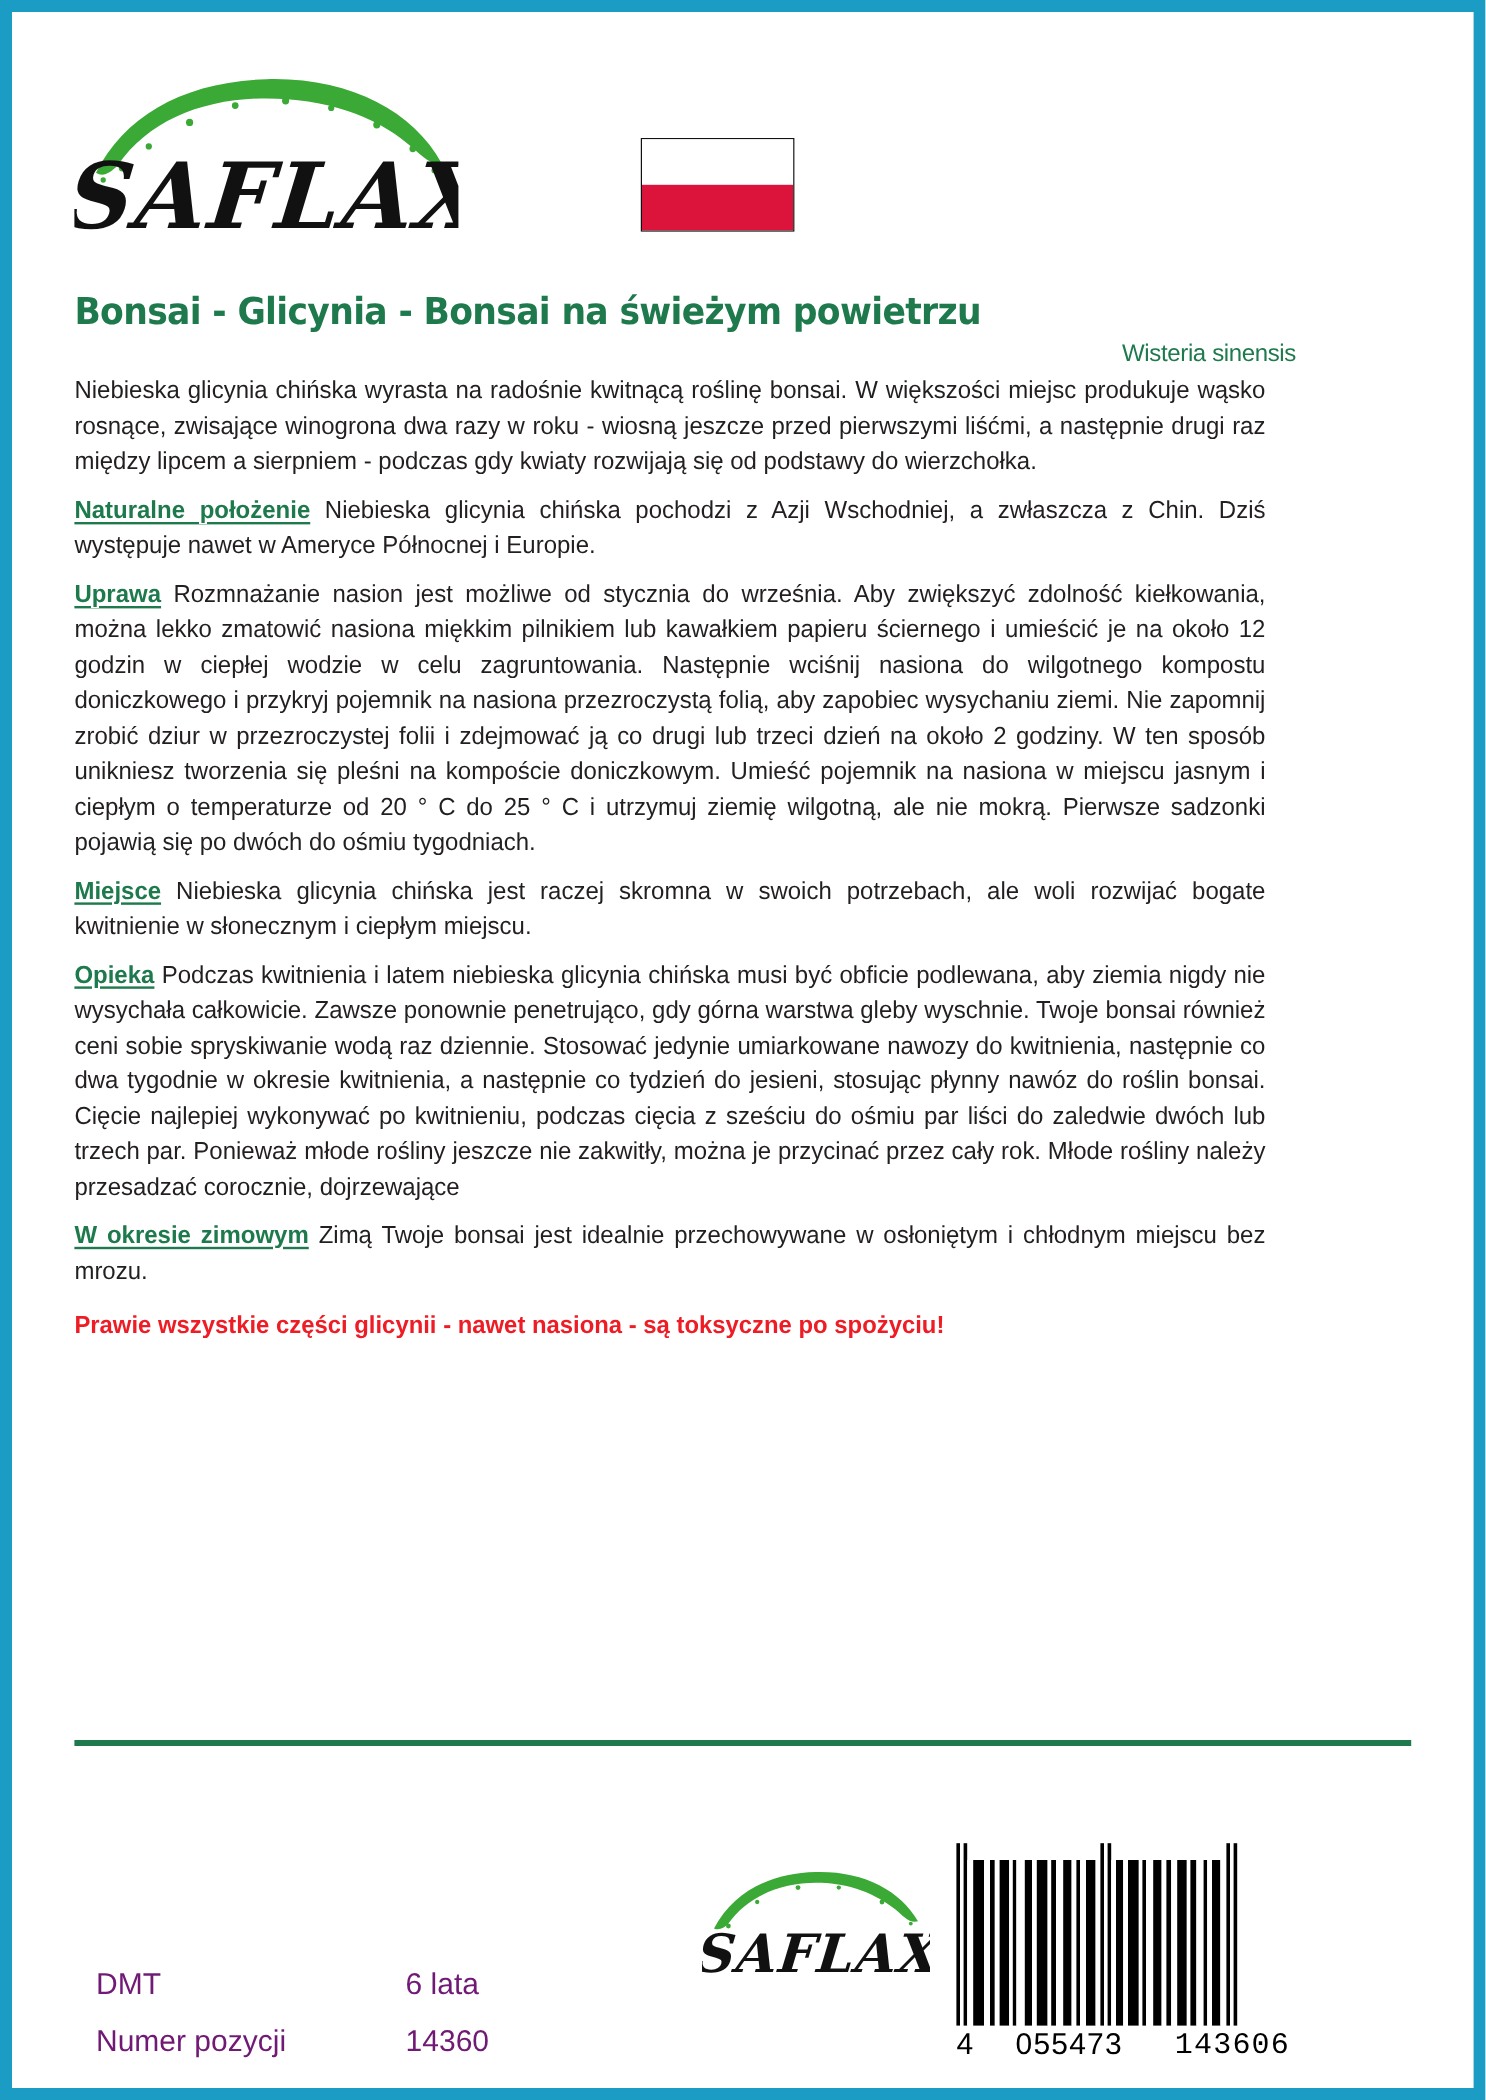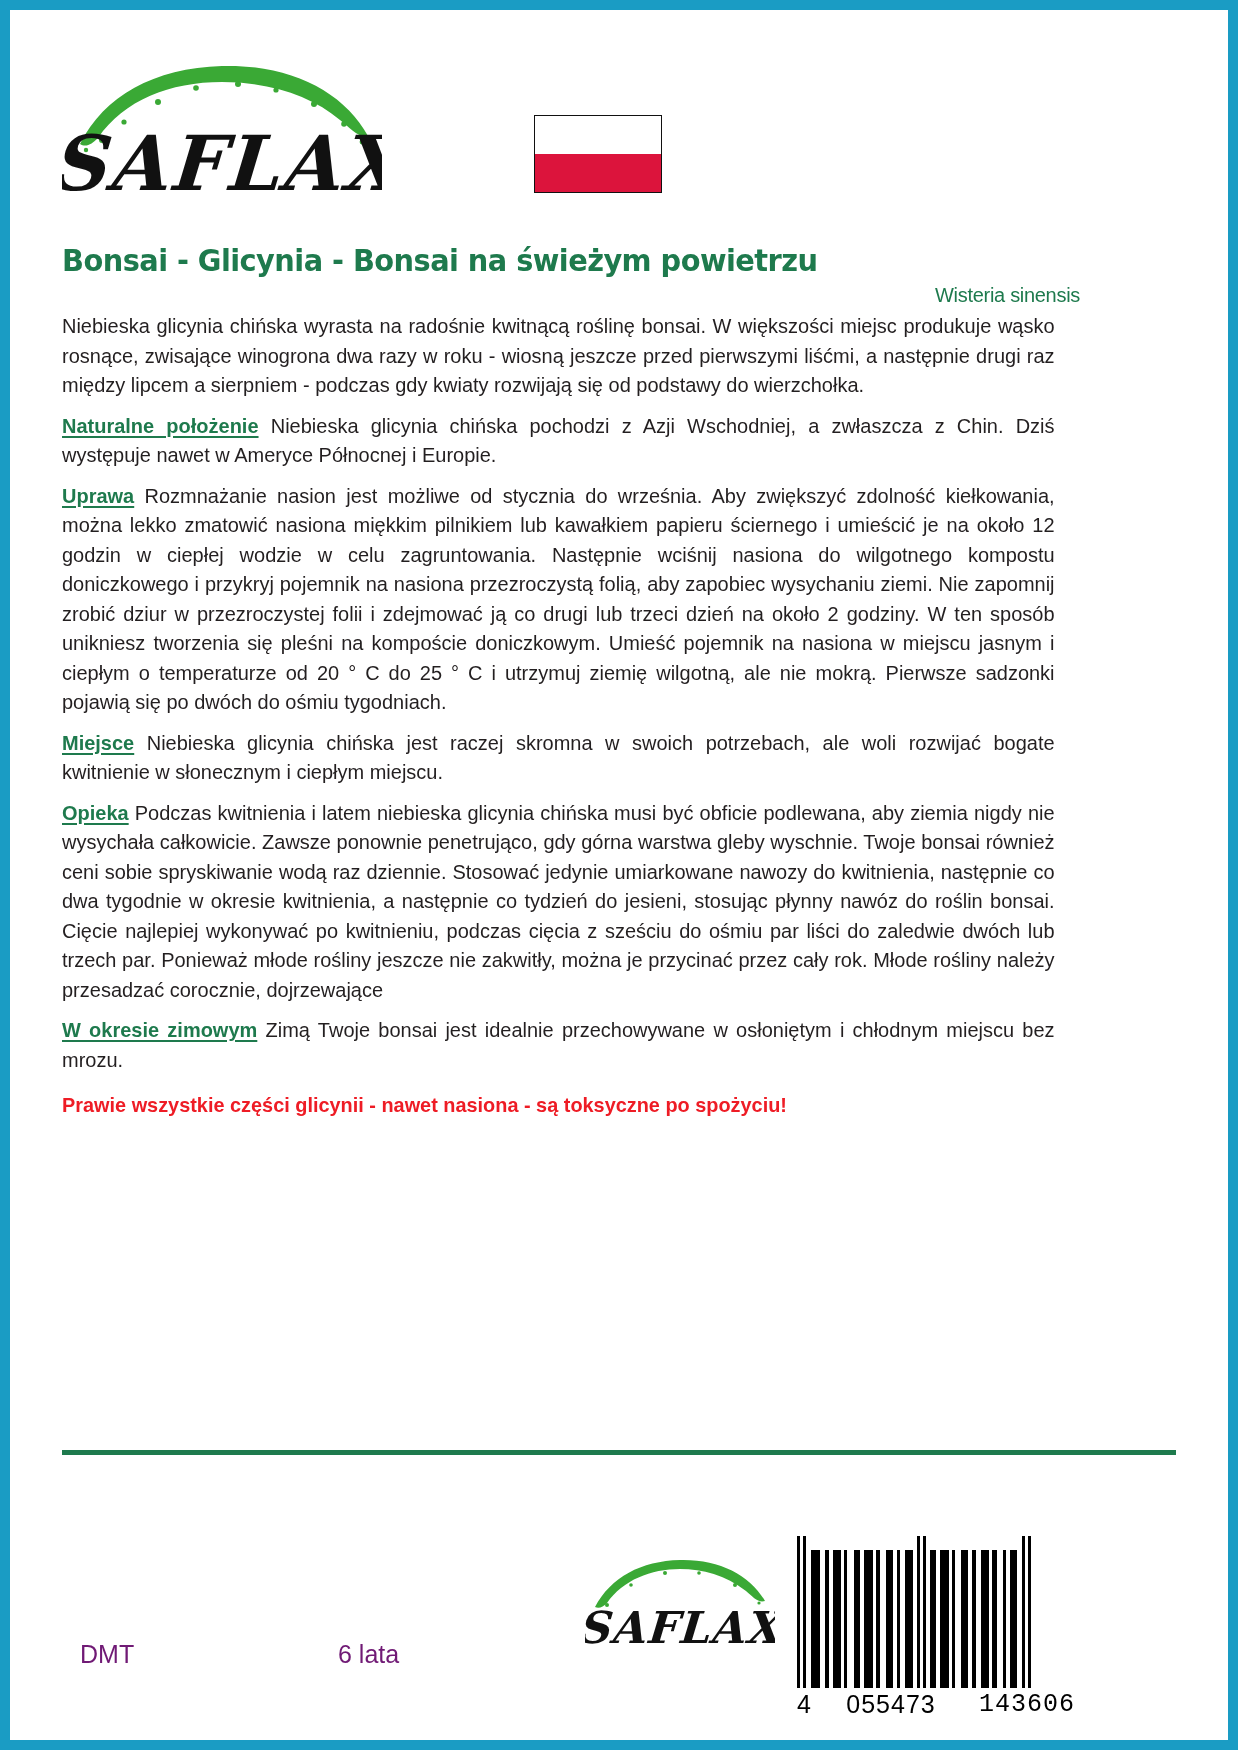--- a/index.html
+++ b/index.html
@@ -199,20 +199,24 @@
 
     <div class="divider"></div>
 
     <div class="footer">
 
       <div class="footer-table">
         <div class="footer-row">
           <div class="footer-label">DMT</div>
           <div class="footer-value">6 lata</div>
         </div>
+        <div class="footer-row">
+          <div class="footer-label">Numer pozycji</div>
+          <div class="footer-value">14360</div>
+        </div>
       </div>
 
       <div class="footer-logo">
         <svg viewBox="0 0 190 95" xmlns="http://www.w3.org/2000/svg">
           <path d="M10 52 C 26 22, 56 6, 95 5 C 134 4, 165 20, 180 46
                    C 173 48, 168 42, 161 36 C 140 20, 118 14, 95 14
                    C 66 14, 38 25, 22 48 C 18 52, 14 54, 10 52 Z" fill="#3aa935"></path>
           <g fill="#3aa935">
             <circle cx="22" cy="50" r="2"></circle>
               <circle cx="46" cy="30" r="1.8"></circle>

